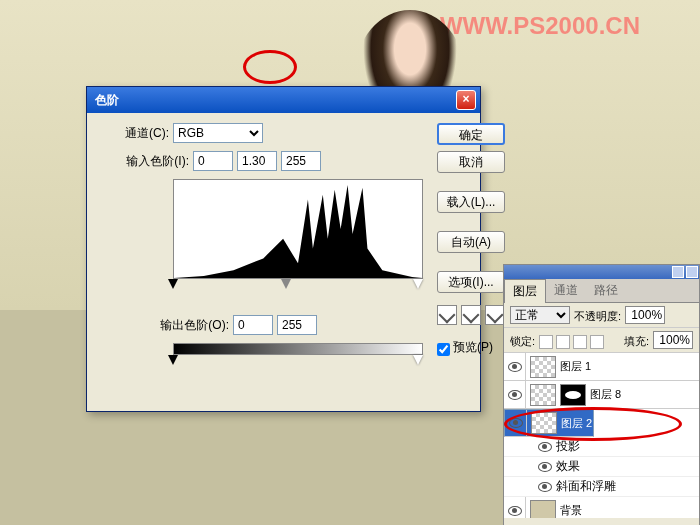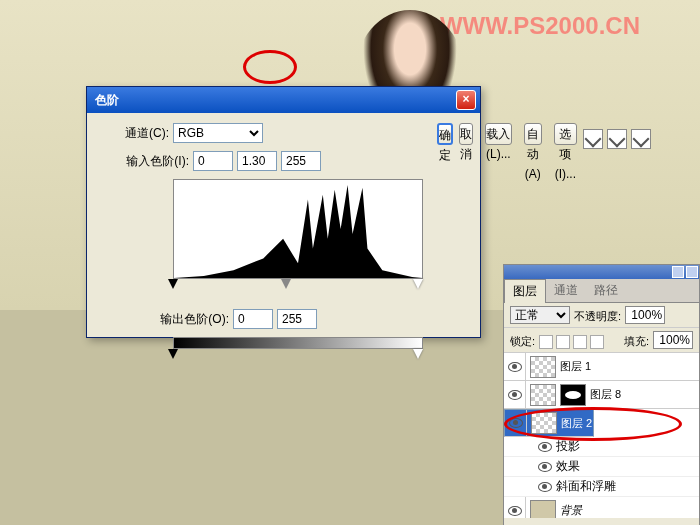--- a/index.html
+++ b/index.html
@@ -1,40 +1,40 @@
 <!DOCTYPE html>
 <html><head>
 <meta charset="utf-8">
 <style>
 *{box-sizing:border-box;margin:0;padding:0;font-family:"Microsoft YaHei",SimSun,sans-serif;font-size:12px}
 body{width:700px;height:525px;background:#d4cfa8;overflow:hidden;position:relative}
 .bg-wall{position:absolute;top:0;left:0;right:0;height:310px;background:linear-gradient(#e8e3c5,#d8d3b0)}
 .bg-floor{position:absolute;top:310px;left:0;right:0;bottom:0;background:#c5c0a0}
 .watermark{position:absolute;top:12px;right:60px;font-size:24px;font-weight:bold;color:rgba(255,80,80,0.6);font-family:Arial}
 .person{position:absolute;top:10px;left:355px;width:110px;height:130px;background:radial-gradient(ellipse at 50% 30%,#f5d9c5 20%,#3a2818 35%,#2a1a10 50%,transparent 60%);border-radius:50% 50% 40% 40%}
-.dialog{position:absolute;top:86px;left:86px;width:395px;height:252px;background:#ece9d8;border:1px solid #0a246a;box-shadow:3px 3px 8px rgba(0,0,0,0.3)}
+.dialog{position:absolute;top:86px;left:86px;width:395px;height:326px;background:#ece9d8;border:1px solid #0a246a;box-shadow:3px 3px 8px rgba(0,0,0,0.3)}
 .titlebar{height:26px;background:linear-gradient(#3a7ae0,#0a50c0);display:flex;align-items:center;padding:0 4px;color:#fff;font-weight:bold}
 .titlebar-text{flex:1;padding-left:4px}
 .close-btn{width:20px;height:20px;background:linear-gradient(#f08070,#d02010);border:1px solid #fff;border-radius:3px;color:#fff;text-align:center;line-height:17px;font-weight:bold;cursor:pointer}
 .dialog-body{padding:10px 12px 10px 16px;display:flex;gap:14px}
 .left-col{flex:1}
 .row{display:flex;align-items:center;margin-bottom:8px;gap:4px}
 .row label{text-align:right}
 .sel{width:90px;height:20px;border:1px solid #7f9db9;background:#fff}
 .inp{width:40px;height:20px;border:1px solid #7f9db9;background:#fff;text-align:left;padding:0 4px}
 .circle1{position:absolute;top:50px;left:243px;width:54px;height:34px;border:3px solid #d00;border-radius:50%;pointer-events:none}
 .histogram{width:250px;height:100px;border:1px solid #888;background:#fff;margin-left:70px;position:relative;overflow:hidden}
 .histo-svg{width:100%;height:100%}
 .slider-track{width:250px;height:12px;margin-left:70px;position:relative}
 .tri{position:absolute;top:0;width:0;height:0;border-left:5px solid transparent;border-right:5px solid transparent;border-top:10px solid}
 .tri.b{border-top-color:#000}
 .tri.g{border-top-color:#888}
 .tri.w{border-top-color:#fff;filter:drop-shadow(0 0 1px #666)}
 .gradient-bar{width:250px;height:12px;background:linear-gradient(to right,#000,#fff);margin-left:70px;border:1px solid #888}
-.right-col{width:76px;display:flex;gap:6px}
+.right-col{width:76px;display:flex;flex-direction:column;gap:6px}
 .btn{height:22px;border:1px solid #888;background:linear-gradient(#fff,#ece9d8);border-radius:3px;cursor:pointer;text-align:center;line-height:20px}
 .btn.primary{border:2px solid #3a7ae0}
 .eyedroppers{display:flex;gap:4px;margin-top:6px;justify-content:center}
 .eyedrop{width:20px;height:20px;border:1px solid #888;background:#fff;cursor:pointer;position:relative}
 .eyedrop::after{content:"";position:absolute;top:3px;left:3px;width:10px;height:10px;border-left:2px solid #555;border-bottom:2px solid #555;transform:rotate(-45deg)}
 .preview-row{display:flex;align-items:flex-end;gap:3px;margin-top:8px}
 .chk{width:13px;height:13px}
 .layers-panel{position:absolute;top:264px;right:0;width:197px;height:277px;background:#ece9d8;border:1px solid #888}
 .panel-head{height:14px;background:linear-gradient(#6a90d0,#3a6ac0);display:flex;justify-content:flex-end;gap:2px;padding:1px}
 .panel-head .hb{width:12px;height:12px;background:#c0d0f0;border:1px solid #fff;cursor:pointer}
@@ -90,21 +90,21 @@
       <div class="histogram">
         <svg class="histo-svg" viewBox="0 0 250 100" preserveAspectRatio="none">
           <path d="M0,100 L30,98 L60,92 L90,80 L110,60 L125,85 L135,20 L140,70 L150,15 L155,60 L162,10 L168,50 L175,5 L180,55 L190,8 L195,70 L210,92 L240,99 L250,100 Z" fill="#000"></path>
         </svg>
       </div>
       <div class="slider-track">
         <div class="tri b" style="left:-5px"></div>
         <div class="tri g" style="left:108px"></div>
         <div class="tri w" style="left:240px"></div>
       </div>
-      <div class="row" style="margin-top:18px">
+      <div class="row" style="margin-top:24px">
         <label style="width:126px;text-align:right">输出色阶(O):</label>
         <input class="inp" value="0" style="">
         <input class="inp" value="255" style="">
       </div>
       <div class="gradient-bar"></div>
       <div class="slider-track">
         <div class="tri b" style="left:-5px"></div>
         <div class="tri w" style="left:240px"></div>
       </div>
     </div>
@@ -196,17 +196,17 @@
         <div class="eye-sm">
           <div class="eye"></div>
         </div>
         <span>斜面和浮雕</span>
       </div>
     <div class="layer">
       <div class="vis">
           <div class="eye"></div>
         </div>
       <div class="thumb" style="background:#d0c8a8"></div>
-      <span class="layer-name" style="font-style:italic">背景</span>
+      <span class="layer-name" style="">背景</span>
     </div>
   </div>
 </div>
 <div class="circle2"></div>
 
 </body></html>

